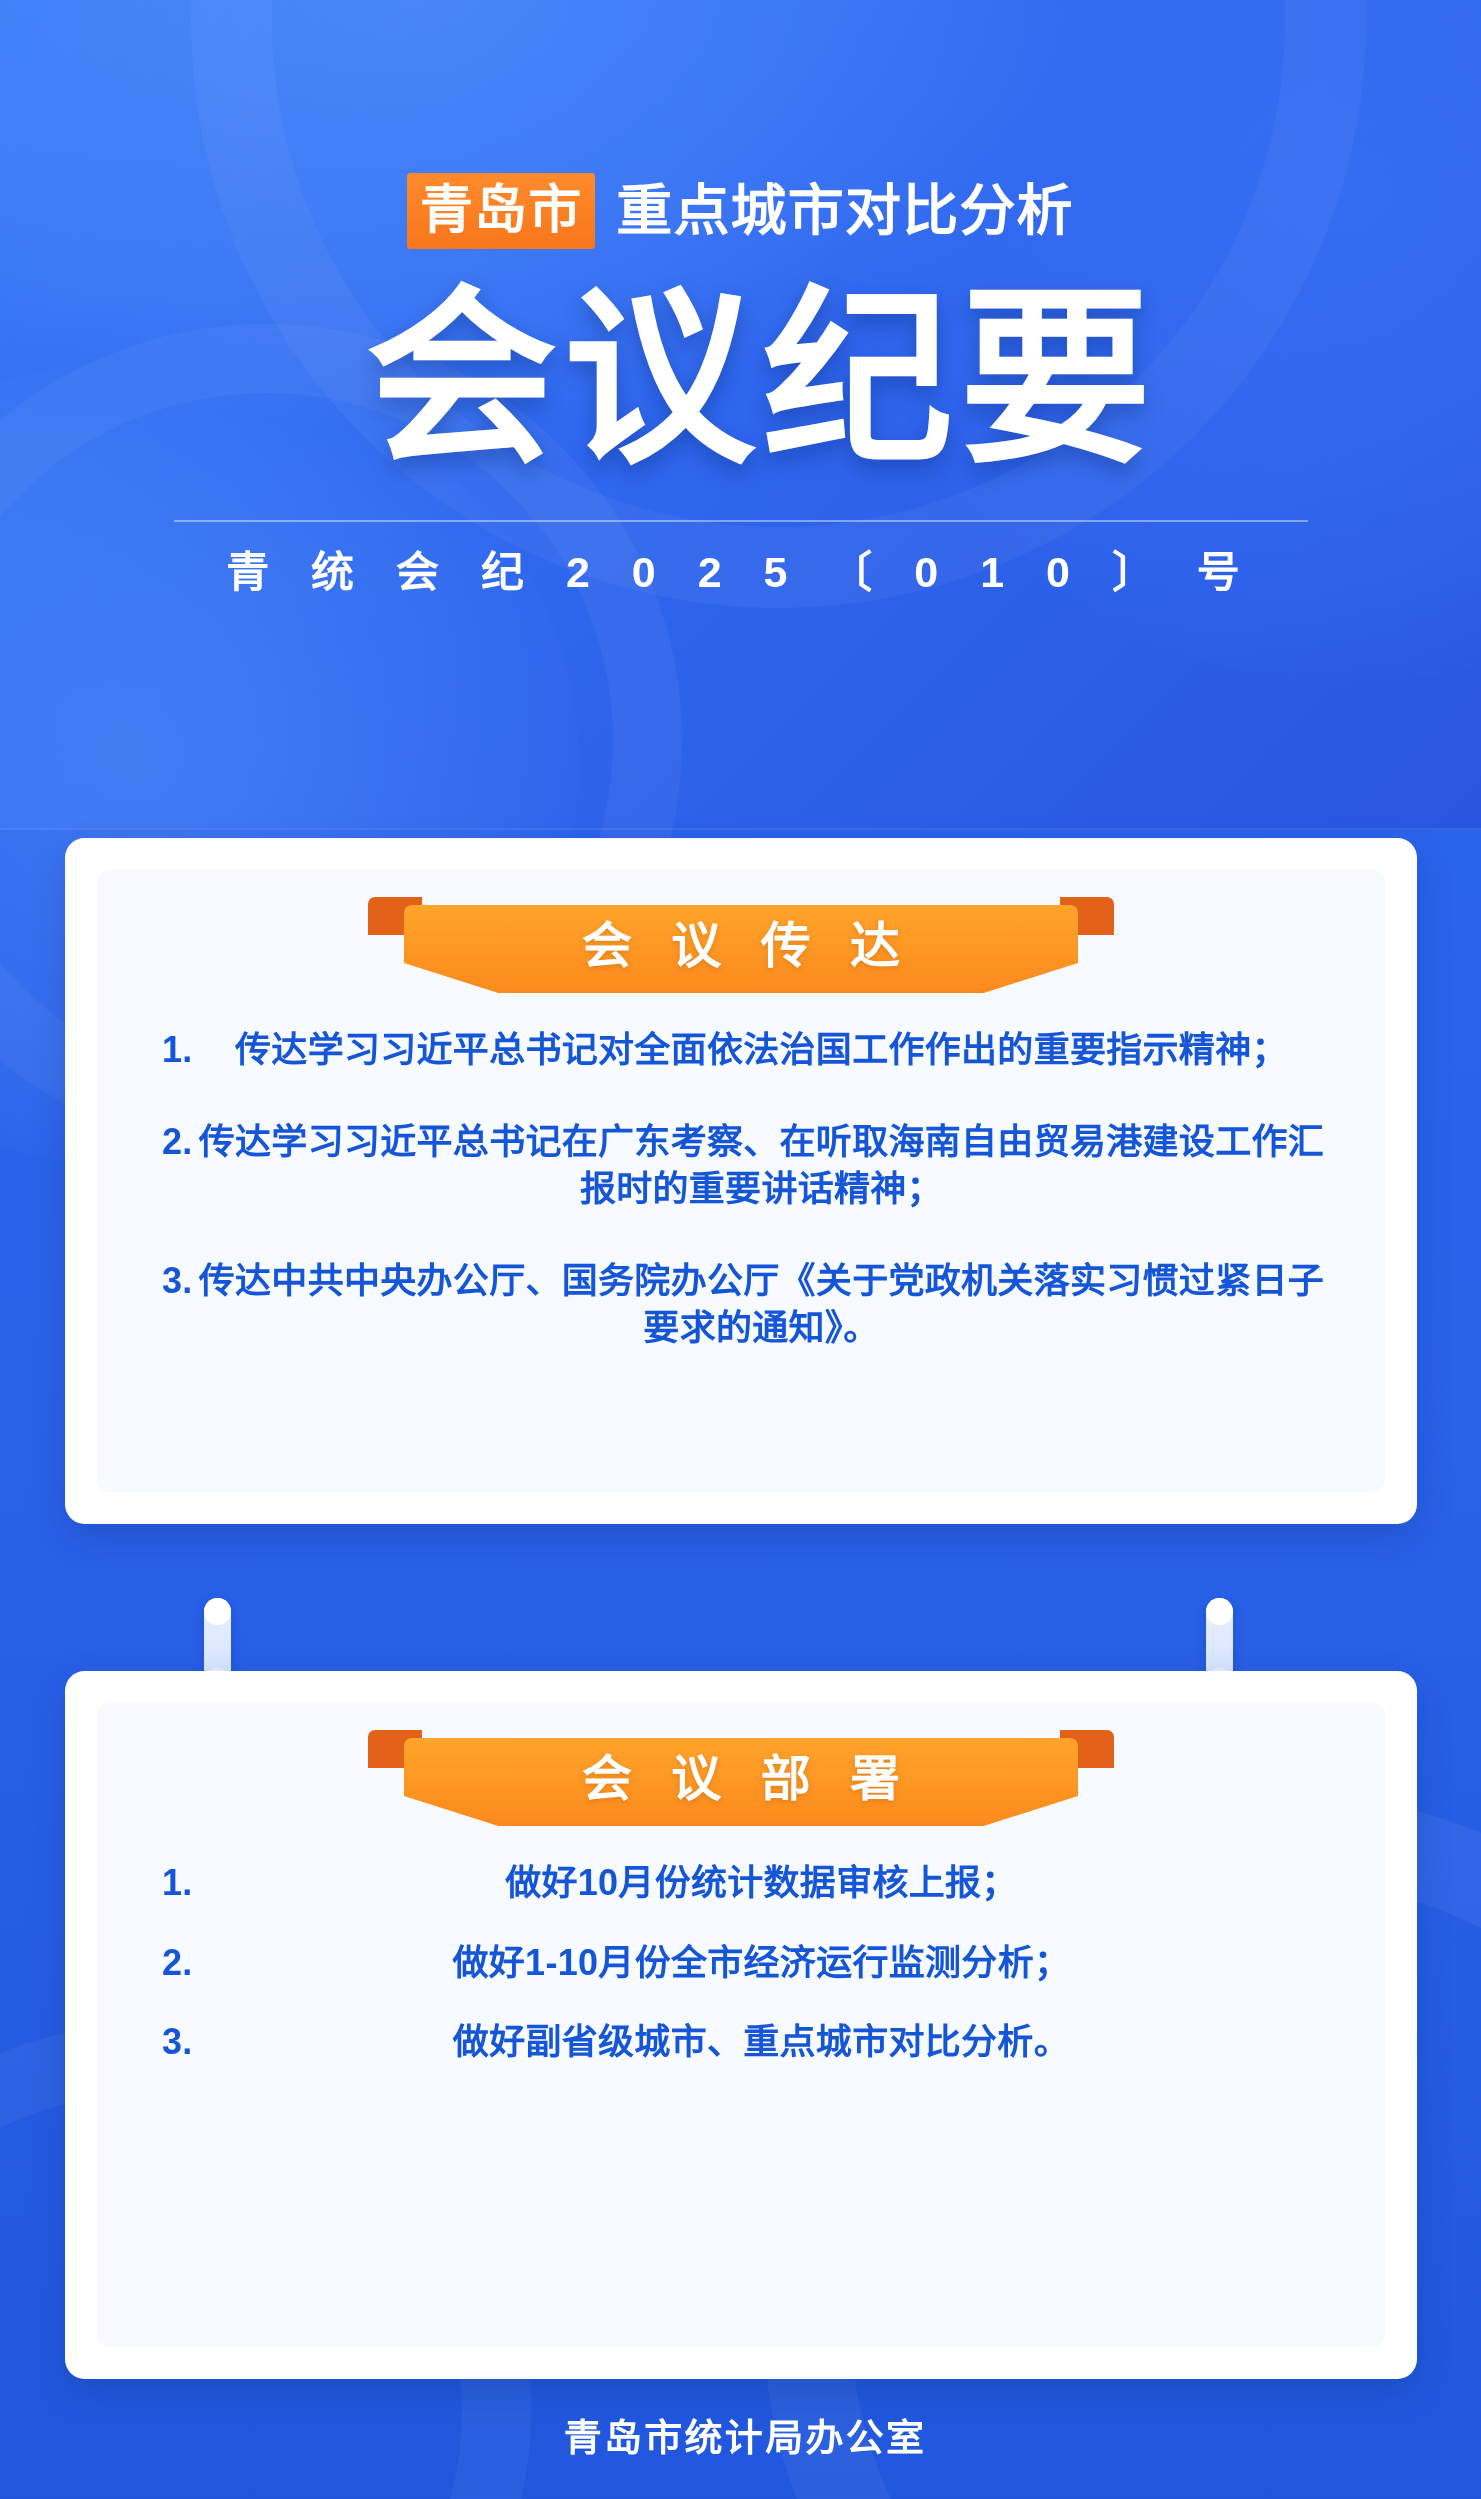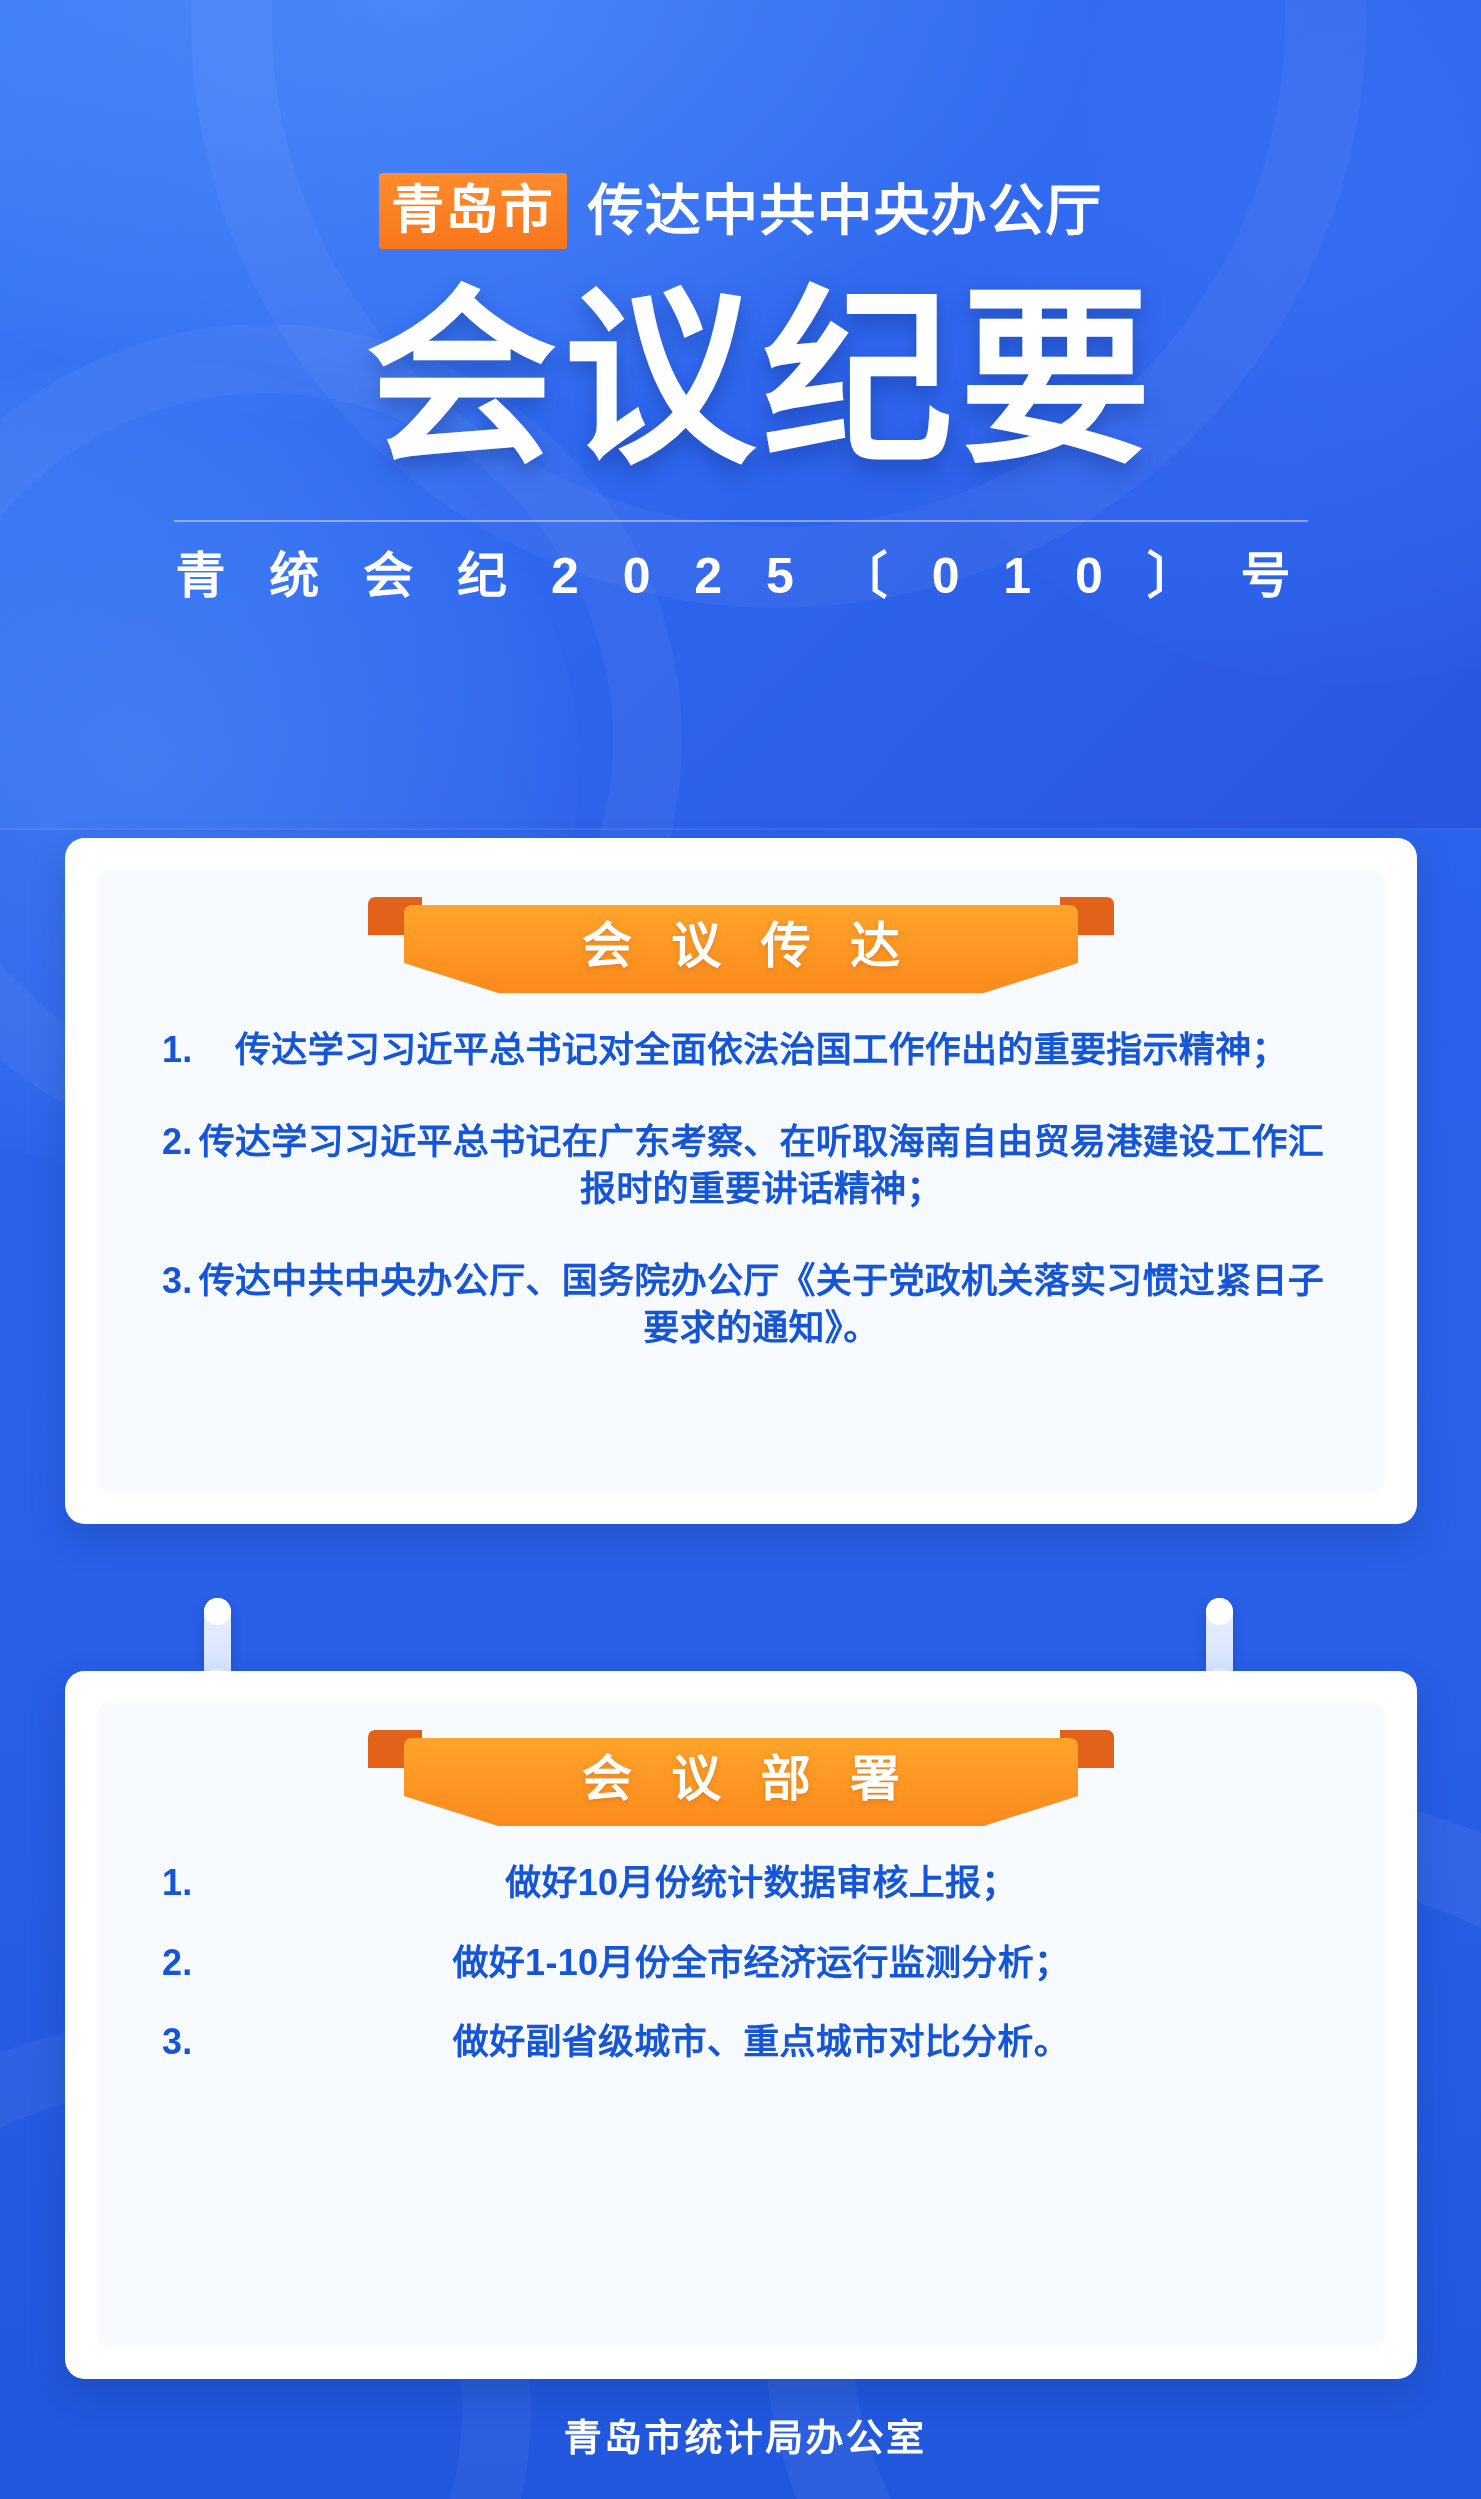--- a/index.html
+++ b/index.html
@@ -113,21 +113,21 @@
   }
   .rule {
     margin: 45px auto 0 auto;
     width: 1134px;
     height: 1.7px;
     background: rgba(255,255,255,0.42);
   }
   .doc-no {
     margin-top: 27px;
     color: #ffffff;
-    font-size: 50px;
+    font-size: 43px;
     font-weight: bold;
     letter-spacing: 15px;
     line-height: 1.1;
   }
 
   
   .card {
     position: absolute;
     left: 65px;
     width: 1352px;
@@ -256,21 +256,21 @@
   </div>
 
   <div class="blob blob-c"></div>
   <div class="arc arc-2"></div>
   <div class="arc arc-3"></div>
   <div class="arc arc-4"></div>
 
   <div class="header-wrap">
     <div class="kicker">
       <span class="kicker-badge">青岛市</span>
-      <span class="kicker-text">传达中共中央办公厅</span>
+      <span class="kicker-text">重点城市对比分析</span>
     </div>
     <div class="big-title">会议纪要</div>
     <div class="rule"></div>
     <div class="doc-no">青 统 会 纪 2 0 2 5 〔 0 1 0 〕 号</div>
   </div>
 
   <div class="card card-1">
     <div class="card-inner">
       <div class="banner">
         <div class="banner-tail-l"></div>

